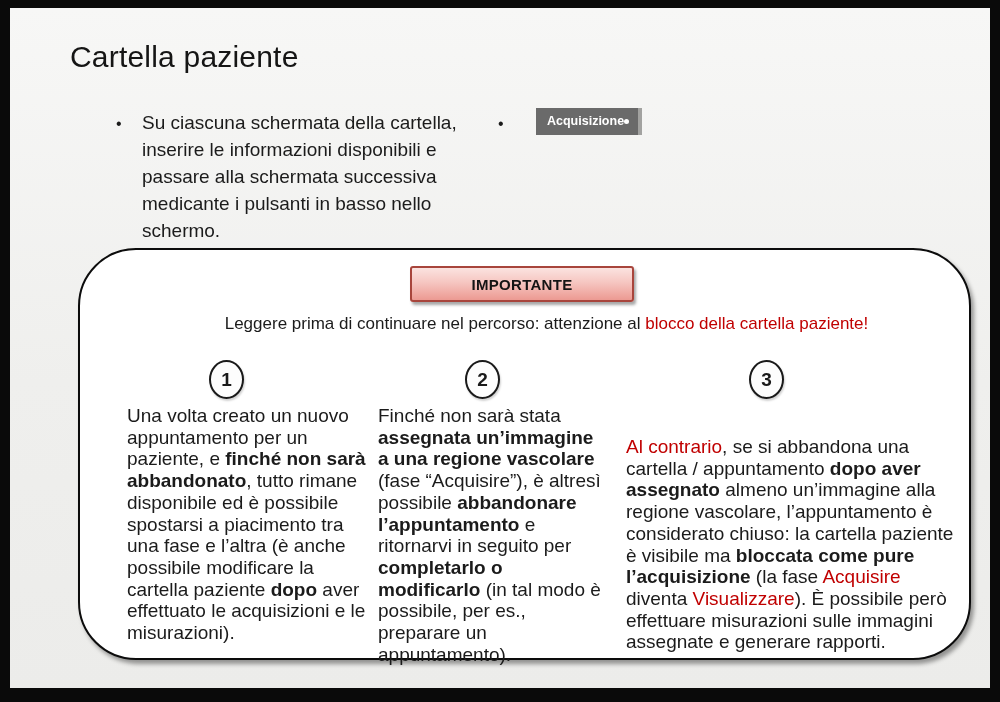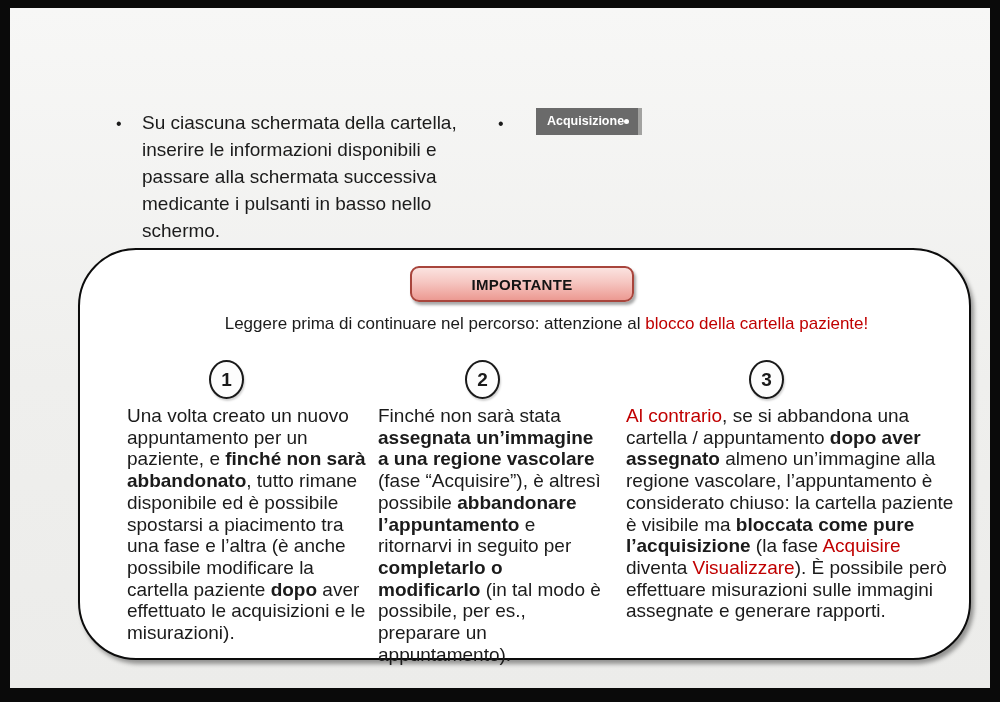--- a/index.html
+++ b/index.html
@@ -28,21 +28,21 @@
     vertical-align:middle;position:relative;top:-2px;
   }
   .menu-dot{width:5px;height:5px;background:#fff;border-radius:50%;flex:none;}
   .big-box{
     position:absolute;left:68px;top:240px;width:889px;height:408px;
     background:#ffffff;border:2.5px solid #0c0c0c;border-radius:58px;
     box-shadow:3px 4px 4px rgba(0,0,0,0.38);
   }
   .imp-btn{
     position:absolute;left:330px;top:16px;width:220px;height:32px;
-    border:2px solid var(--badge_border,#a8453c);border-radius:9px;
+    border:2px solid var(--badge_border,#a8453c);border-radius:3px;
     background:linear-gradient(180deg,var(--badge_top,#fbe3e0) 0%,#f6c6c1 45%,var(--badge_bottom,#ec9a92) 100%);
     box-shadow:2px 3px 3px rgba(0,0,0,0.35);
     display:flex;align-items:center;justify-content:center;
     font-size:15px;font-weight:bold;color:#141414;letter-spacing:0.3px;
   }
   .warning{
     position:absolute;left:0;top:64px;width:100%;text-align:center;
     font-size:17px;color:#1b1b1b;padding-left:22px;
   }
   .circle{
@@ -51,30 +51,31 @@
     display:flex;align-items:center;justify-content:center;
     font-size:19px;font-weight:600;color:#1a1a1a;
     box-shadow:1px 2px 2px rgba(0,0,0,0.18);
   }
   .c1{left:129px;} .c2{left:385px;} .c3{left:669px;}
   .col{
     position:absolute;top:155px;font-size:19px;line-height:21.7px;color:#1b1b1b;
   }
   .col1{left:47px;width:252px;}
   .col2{left:298px;width:230px;}
-  .col3{left:546px;width:336px;}
+  .col3{left:546px;width:336px;margin-top:31px;}
   .bold{font-weight:bold;}
   .red{color:var(--red,#c00000);}
 </style>
 </head>
 <body>
 
 <div class="stage">
   <div class="slide">
 
+    <div class="title">Cartella paziente</div>
 
     <div class="bullet b1">
       <span class="marker">•</span>
       <div>Su ciascuna schermata della cartella, inserire le informazioni disponibili e passare alla schermata successiva medicante i pulsanti in basso nello schermo.</div>
     </div>
 
     <div class="bullet b2">
       <span class="marker">•</span>
       <div>
         <span class="menu-btn">

